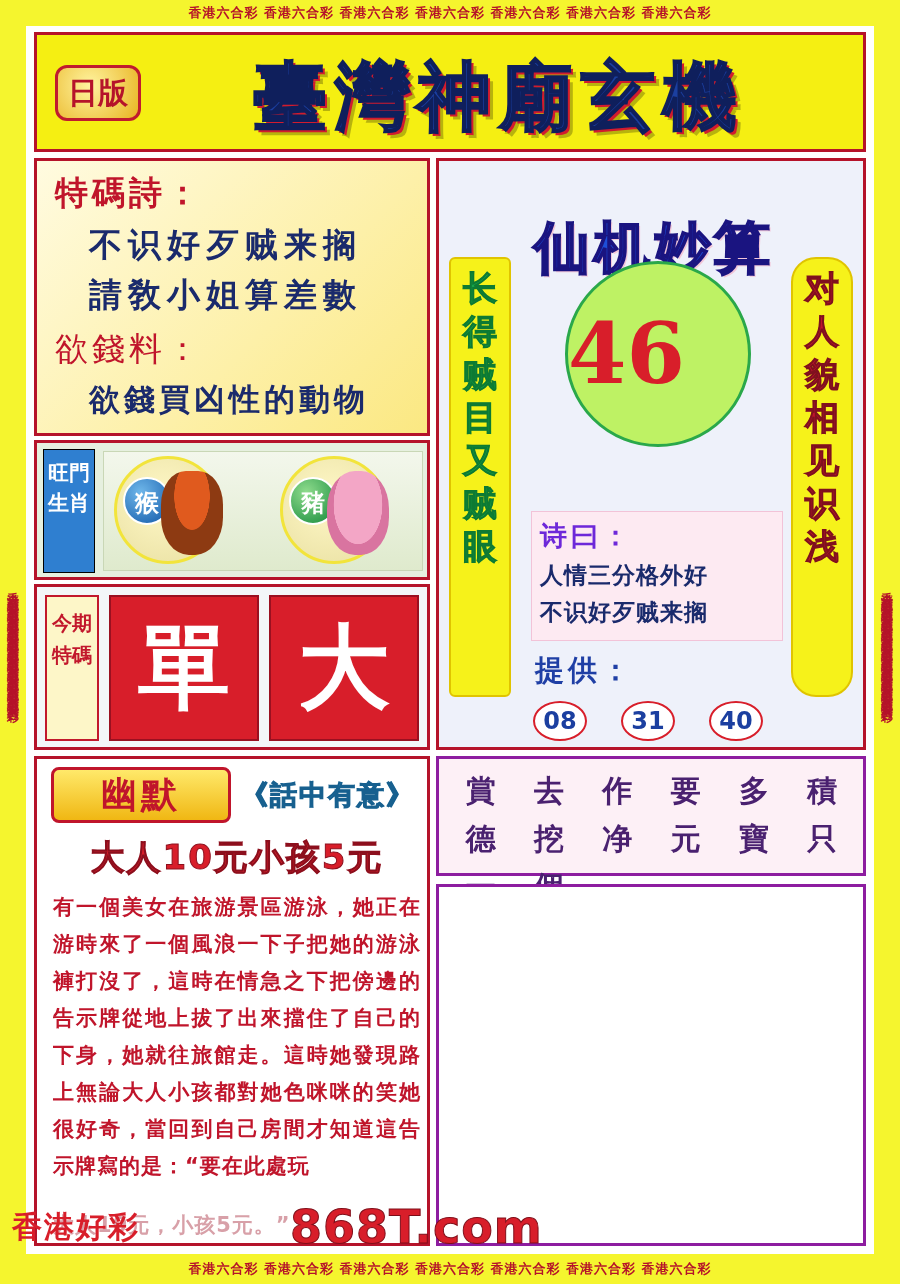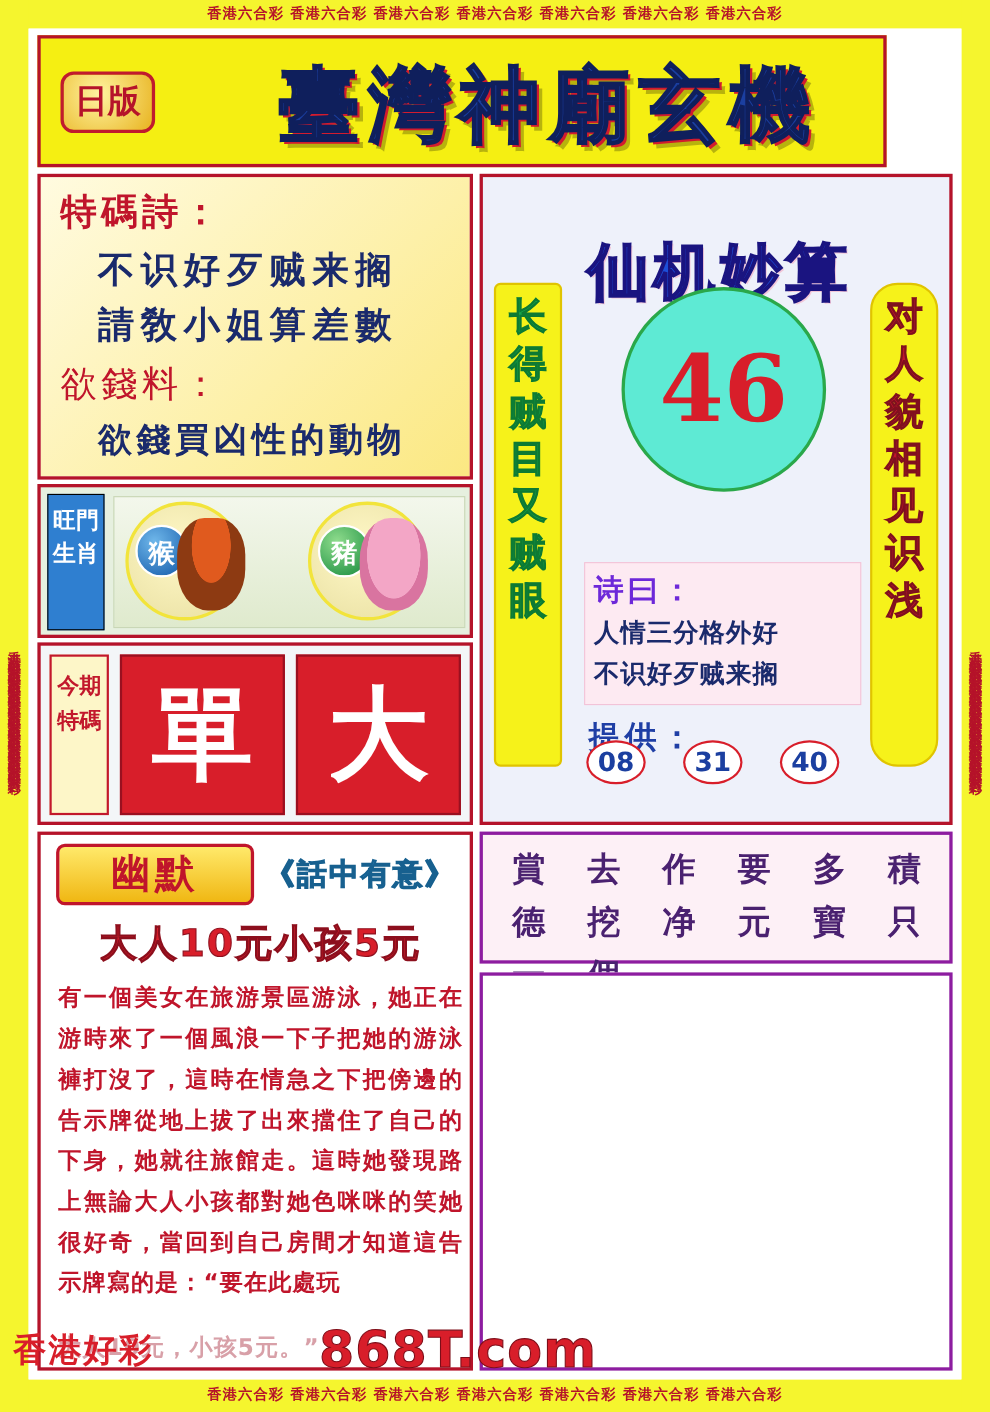--- a/index.html
+++ b/index.html
@@ -23,21 +23,21 @@
   .edge-left { top:0; left:0; width:26px; height:1284px; }
   .edge-right { top:0; right:0; width:26px; height:1284px; }
   .vtext { writing-mode:vertical-rl; text-orientation:upright;
            font-size:12px; font-weight:bold; color:#b5132a;
            letter-spacing:2px; line-height:26px; height:1284px;
            display:block; text-align:center; }
 
   .inner { position:absolute; left:26px; top:26px; width:848px; height:1228px; background:#fff; }
 
   
-  .banner { position:absolute; left:8px; top:6px; width:772px; height:120px;
+  .banner { position:absolute; left:8px; top:6px; width:832px; height:120px;
             background:#f5ef12; border:3px solid #b5132a; }
   .banner-badge { position:absolute; left:18px; top:30px; width:86px; height:56px;
                   background:radial-gradient(circle at 40% 35%, #fff4a0, #e8b320);
                   border:3px solid #c01b2e; border-radius:12px;
                   color:#b5132a; font-size:30px; font-weight:bold;
                   line-height:50px; text-align:center;
                   font-family:"DejaVu Sans", sans-serif; }
   .banner-title { position:absolute; left:112px; top:12px; width:700px; height:98px;
                   font-size:74px; font-weight:bold; line-height:98px;
                   text-align:center; letter-spacing:8px;
@@ -107,31 +107,31 @@
                  -webkit-text-stroke:2px #1a1480;
                  text-shadow:2px 2px 0 #f2c6d8;margin-top:40px; }
   .side-strip { position:absolute; top:96px; width:62px; height:440px;
                 background:#f6f21a; border:2px solid #e0c400; border-radius:6px;
                 color:#18a34a; font-size:34px; font-weight:bold;
                 text-align:center; line-height:43px; padding-top:8px;
                 -webkit-text-stroke:1px #0d7a33; }
   .strip-left { left:10px; }
   .strip-right { right:10px; color:#c0162c;border-radius:25px; -webkit-text-stroke:1px #80101e; }
   .circle-num { position:absolute; left:126px; top:100px; width:186px; height:186px;
-                border-radius:50%; border:3px solid #2aa84a; background:#5eead4;
+                border-radius:50%; border:3px solid #2aa84a; background:#bef264;
                 color:#d81e2a; font-size:84px; font-weight:bold;
-                line-height:180px; text-align:center;
+                line-height:180px; 
                 font-family:"DejaVu Serif", serif; }
   .poem2 { position:absolute; left:92px; top:350px; width:252px; height:130px;
            background:#fdeaf2; border:1px solid #f2c3d8; padding:6px 8px; }
   .poem2-title { font-size:27px; font-weight:bold; color:#6d28d9; letter-spacing:4px; }
   .poem2-l { font-size:23px; font-weight:bold; color:#1a2a6c; margin-top:6px; letter-spacing:1px; }
   .supply-label { position:absolute; left:96px; top:490px; font-size:29px; font-weight:bold;
                   color:#1f3fa5; letter-spacing:4px; }
-  .ball-row { position:absolute; left:92px; top:512px; width:260px; height:46px; }
+  .ball-row { position:absolute; left:92px; top:540px; width:260px; height:46px; }
   .num-ball { position:absolute; width:54px; height:40px; border-radius:50%;
               border:2px solid #d81e2a; background:#fff; color:#1b3fa0;
               font-size:24px; font-weight:bold; line-height:36px; text-align:center; }
   .nb1 { left:2px; } .nb2 { left:90px; } .nb3 { left:178px; }
 
   
   .humor-box { position:absolute; left:8px; top:730px; width:396px; height:490px;
                background:#fff; border:3px solid #b5132a; }
   .humor-head { position:absolute; left:14px; top:8px; width:180px; height:56px;
                 background:linear-gradient(180deg,#ffe96a,#f0b713);

